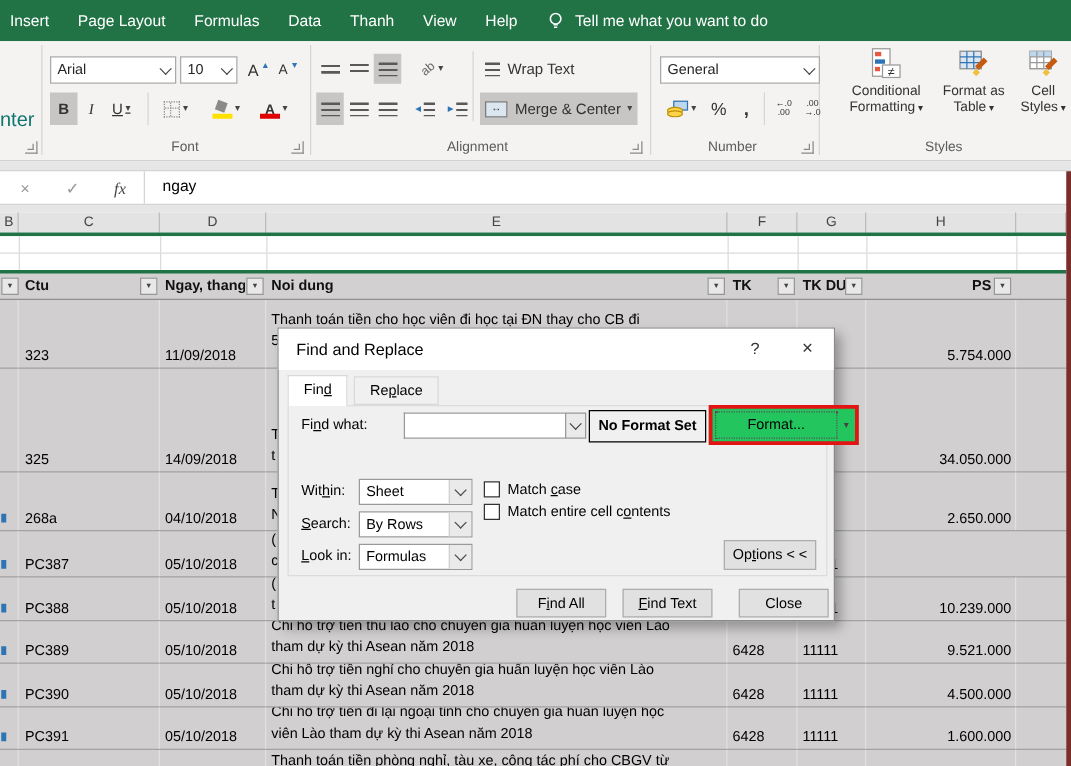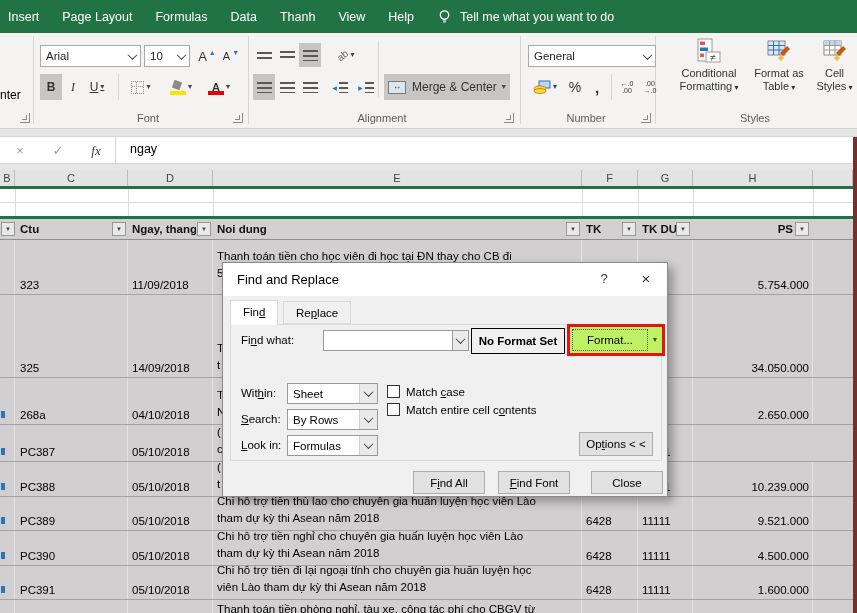--- a/index.html
+++ b/index.html
@@ -71,21 +71,21 @@
   #dlg .tbtn{position:absolute;top:6px;width:26px;height:20px;text-align:center;font-size:13px;color:#333;line-height:20px}
   .dtab{position:absolute;top:38px;height:23px;padding:0 12px;line-height:22px;border:1px solid #d9d9d9;box-sizing:border-box;background:#f0f0f0}
   .dtab.active{background:#fff;height:25px;top:37px;z-index:2;border-bottom:none}
   #dlg .panel{position:absolute;left:7px;top:61px;width:432px;height:137px;border:1px solid #dcdcdc;background:#f0f0f0;box-sizing:border-box}
   #dlg label{position:absolute}
   .dcombo{position:absolute;background:#fff;border:1px solid #999;box-sizing:border-box;display:flex;align-items:center;padding-left:5px;font-size:11.5px}
   .dcombo .chevbox{margin-left:auto;width:17px;align-self:stretch;display:flex;align-items:center;justify-content:center;background:#eaeaea;border-left:1px solid #d0d0d0}
   .dbtn{position:absolute;background:#e1e1e1;border:1px solid #adadad;box-sizing:border-box;display:flex;align-items:center;justify-content:center;font-size:11.5px}
   .cb{position:absolute;width:13px;height:13px;background:#fff;border:1px solid #333;box-sizing:border-box}
   #nofmt{position:absolute;border:1px solid #000;background:#f0f0f0;display:flex;align-items:center;justify-content:center;font-weight:600}
-  #redbox{position:absolute;left:344px;top:61px;width:98px;height:32px;border:3px solid #e21414;background:#bef264;box-sizing:border-box;display:flex;align-items:stretch}
+  #redbox{position:absolute;left:344px;top:61px;width:120px;height:32px;border:3px solid #e21414;background:#22c55e;box-sizing:border-box;display:flex;align-items:stretch}
   #fmtbtn{flex:1;margin:2px 0 2px 2px;border:1px dotted #555;display:flex;align-items:center;justify-content:center;font-size:11.5px}
   #fmtarrow{width:14px;display:flex;align-items:center;justify-content:center}
   #findwhat-input{position:absolute;left:100px;top:67px;width:129px;height:21px;border:1px solid #999;border-right:none;padding:0 4px;font-size:11.5px;box-sizing:border-box}
   #findwhat-chev{position:absolute;left:229px;top:67px;width:17px;height:21px;background:#eaeaea;border:1px solid #999;box-sizing:border-box;display:flex;align-items:center;justify-content:center}
   u{text-decoration:underline}
 </style>
 </head>
 <body>
 
 <div id="tabbar">
@@ -104,21 +104,21 @@
     <span>Tell me what you want to do</span>
   </span>
 </div>
 
 <div id="ribbon">
   <div class="gsep" style="left:33px"></div>
     <div class="gsep" style="left:248px"></div>
   <div class="gsep" style="left:520px"></div>
     <div class="gsep" style="left:655px"></div>
 
-  <span class="abs" style="left:0;top:55px;font-size:12px;color:#000000">nter</span>
+  <span class="abs" style="left:0;top:55px;font-size:16px;color:#0f766e">nter</span>
   <span class="launcher" style="left:20px;top:80px"></span>
 
   <div class="combo" style="left:40px;top:12px;width:101px;height:22px">
     <span>Arial</span>
     <span class="chevbox">
         <span class="chev"></span>
       </span>
   </div>
   <div class="combo" style="left:144px;top:12px;width:46px;height:22px">
     <span>10</span>
@@ -170,20 +170,24 @@
       <span class="lines" style="height:9px"></span>
     </div>
   <div class="rbtn sel" style="left:299px;top:10px;width:22px;height:24px">
       <span class="lines"></span>
     </div>
   <div class="rbtn" style="left:330px;top:10px;width:32px;height:24px">
       <span style="display:inline-block;transform:rotate(-40deg);font-size:10px;color:#666">ab</span>
       <span class="dar">▾</span>
     </div>
   <div class="gsep" style="left:378px;top:8px;height:56px"></div>
+  <div class="rbtn" style="left:384px;top:10px;width:125px;height:24px;justify-content:flex-start;padding-left:4px">
+      <span class="lines" style="width:12px"></span>
+      <span style="margin-left:4px">Wrap Text</span>
+    </div>
   <div class="rbtn sel" style="left:253px;top:41px;width:22px;height:26px">
       <span class="lines"></span>
     </div>
   <div class="rbtn" style="left:276px;top:41px;width:22px;height:26px">
       <span class="lines"></span>
     </div>
   <div class="rbtn" style="left:299px;top:41px;width:22px;height:26px">
       <span class="lines"></span>
     </div>
   <div class="rbtn" style="left:328px;top:41px;width:24px;height:26px">
@@ -505,16 +509,16 @@
       <span>ions &lt; &lt;</span>
     </div>
   <div class="dbtn" style="left:190px;top:208px;width:72px;height:23px">
       <span>F</span>
       <u>i</u>
       <span>nd All</span>
     </div>
   <div class="dbtn" style="left:275px;top:208px;width:72px;height:23px">
       <span></span>
       <u>F</u>
-      <span>ind Font</span>
+      <span>ind Text</span>
     </div>
   <div class="dbtn" style="left:368px;top:208px;width:72px;height:23px">Close</div>
 </div>
 
 </body></html>

